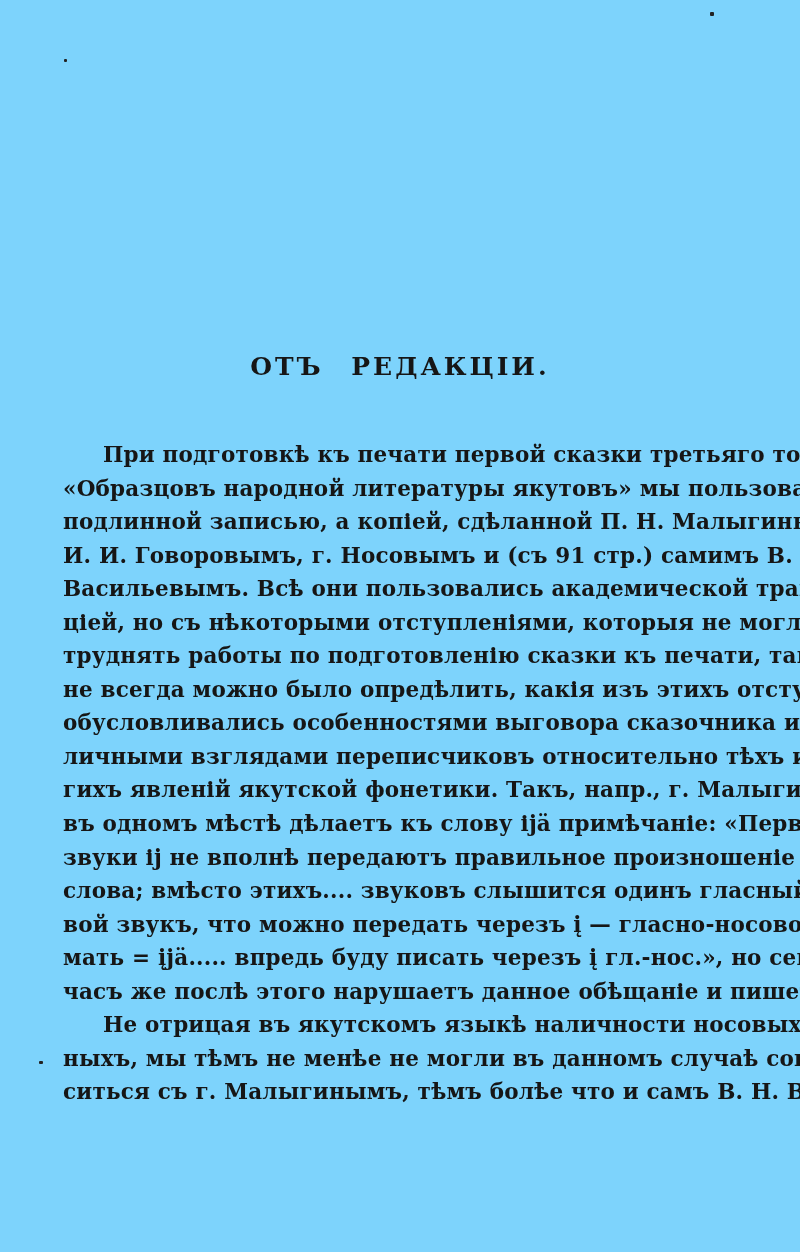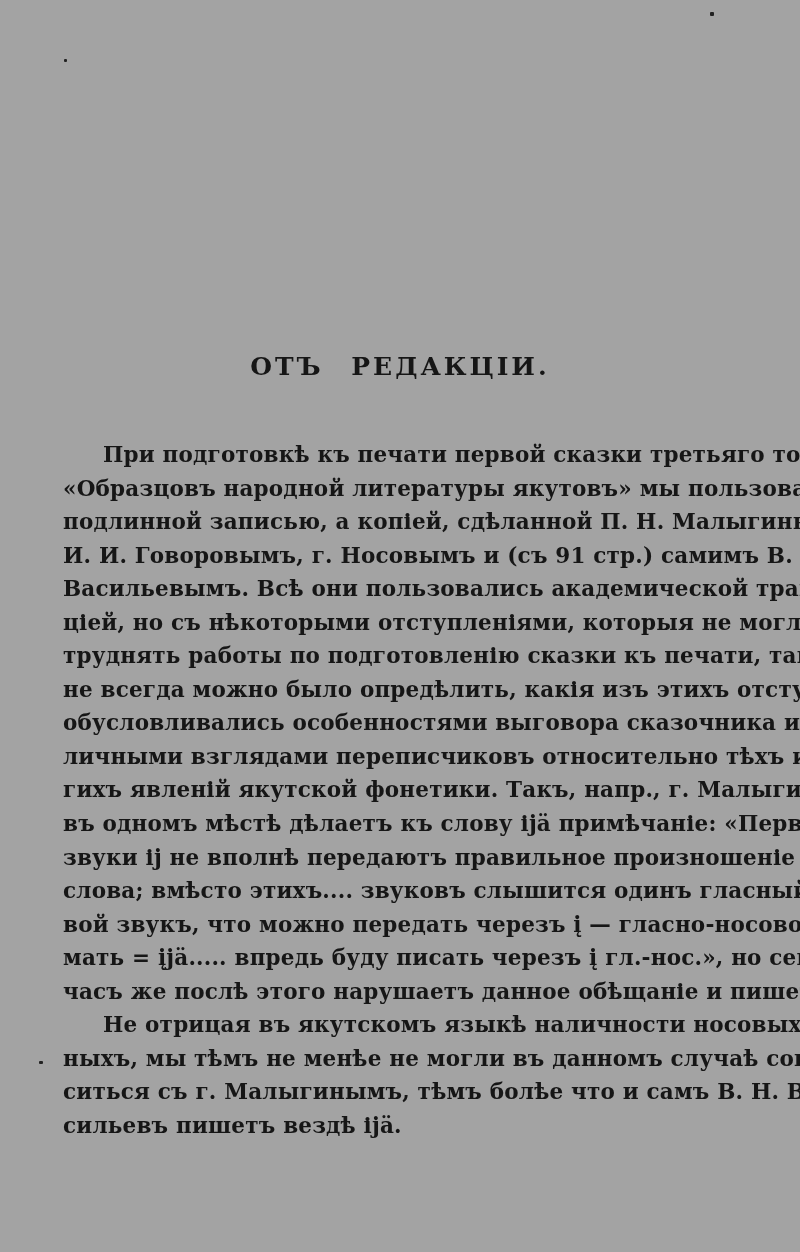--- a/index.html
+++ b/index.html
@@ -7,21 +7,21 @@
     width: 800px; height: 1252px;
     background: #ffffff;
     font-family: "DejaVu Serif", "Liberation Serif", serif;
     color: #151515;
     overflow: hidden;
     position: relative;
   }
   .page {
     position: absolute; left: 0; top: 0;
     width: 800px; height: 1252px;
-    background: #a3a3a3;
+    background: #7dd3fc;
   }
   .page-title {
     position: absolute;
     left: 0; top: 352px; width: 800px;
     text-align: center;
     font-size: 25px;
     font-weight: bold;
     letter-spacing: 3px;
     word-spacing: 16px;
     color: #161616;
@@ -81,16 +81,15 @@
     <div class="text-line">гихъ явленій якутской фонетики. Такъ, напр., г. Малыгинъ</div>
     <div class="text-line">въ одномъ мѣстѣ дѣлаетъ къ слову іjä примѣчаніе: «Первые</div>
     <div class="text-line">звуки іj не вполнѣ передаютъ правильное произношеніе этого</div>
     <div class="text-line">слова; вмѣсто этихъ.... звуковъ слышится одинъ гласный носо-</div>
     <div class="text-line">вой звукъ, что можно передать черезъ į — гласно-носовое: іjä —</div>
     <div class="text-line">мать = įjä..... впредь буду писать черезъ į гл.-нос.», но сей-</div>
     <div class="text-line">часъ же послѣ этого нарушаетъ данное обѣщаніе и пишетъ: іjä</div>
     <div class="text-line indent">Не отрицая въ якутскомъ языкѣ наличности носовыхъ глас-</div>
     <div class="text-line">ныхъ, мы тѣмъ не менѣе не могли въ данномъ случаѣ согла-</div>
     <div class="text-line">ситься съ г. Малыгинымъ, тѣмъ болѣе что и самъ В. Н. Ва-</div>
-    <div class="text-line para-end">сильевъ пишетъ вездѣ іjä.</div>
   </div>
 
 </div>
 
 </body></html>

